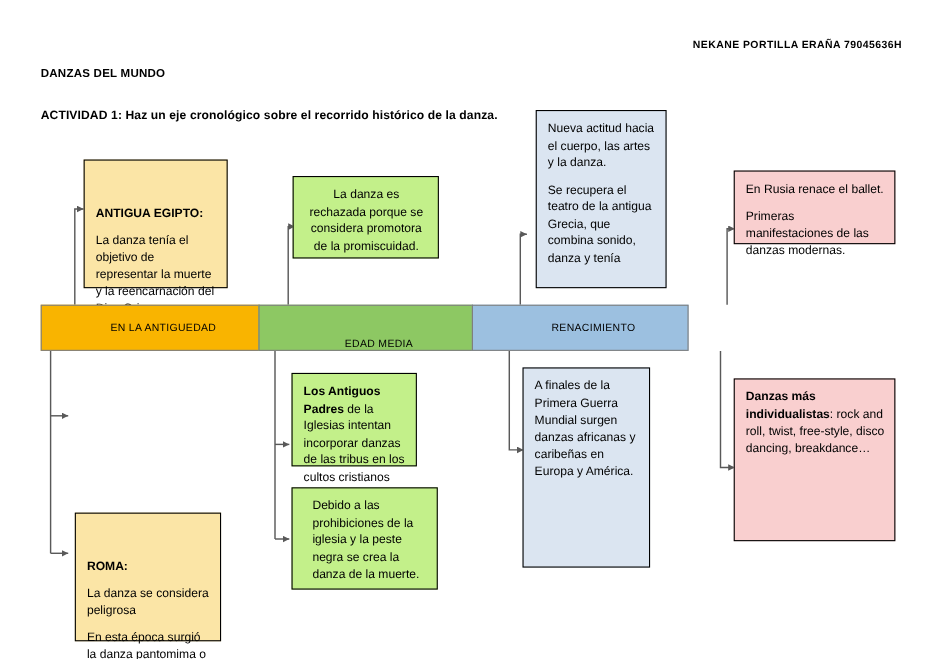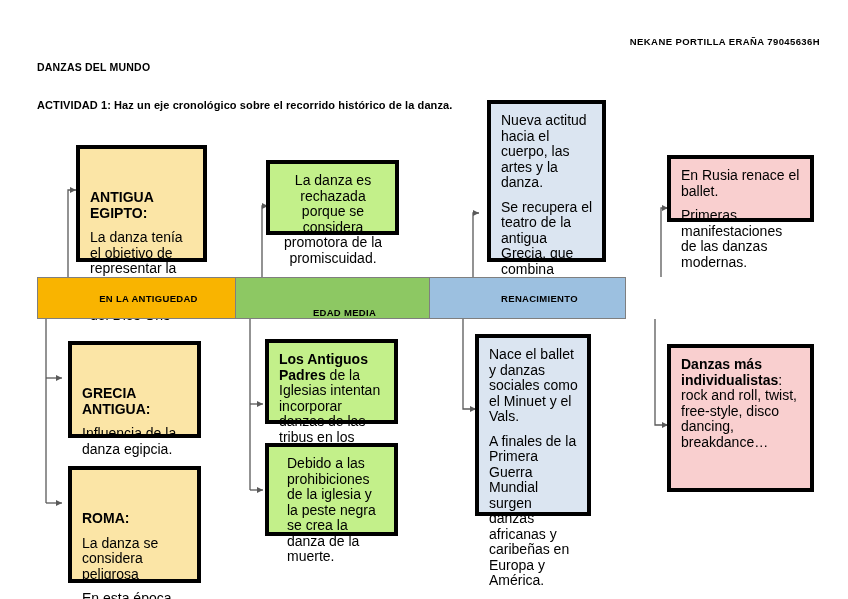--- a/index.html
+++ b/index.html
@@ -62,34 +62,34 @@
     z-index: 5;
   }
   .timeline-seg {
     box-sizing: border-box;
     border: 1px solid #7f7f7f;
     margin-left: -1px;
     display: flex;
     align-items: center;
     justify-content: center;
     font-size: 9.5px;
-    font-weight: bold;
+    font-weight: normal;
     letter-spacing: .3px;
     text-align: center;
     padding-left: 24px;
   }
   .timeline-seg:first-child { margin-left: 0; }
 
   
   .note {
     position: absolute;
     box-sizing: border-box;
-    border: 4px solid #000000;
+    border: 1px solid #000000;
     padding: 9px 9px 8px 10px;
-    font-size: 14px;
+    font-size: 11px;
     line-height: 15.5px;
     z-index: 4;
   }
   .note p {
     margin: 0 0 9px 0;
   }
   .note p:last-child { margin-bottom: 0; }
   .note .hd {
     font-weight: bold;
     margin-top: 32px;
@@ -163,50 +163,44 @@
     <p class="hd">ANTIGUA EGIPTO:</p>
     <p>La danza tenía el objetivo de representar la muerte y la reencarnación del Dios Oris</p>
   </div>
 
   <div class="note" style="left:266px;top:160px;width:133px;height:75px;background:#c3f08a;text-align:center;">
     <p>La danza es rechazada porque se considera promotora de la promiscuidad.</p>
   </div>
 
   <div class="note" style="left:487px;top:100px;width:119px;height:162px;background:#dbe5f1;">
     <p>Nueva actitud hacia el cuerpo, las artes y la danza.</p>
-    <p>Se recupera el teatro de la antigua Grecia, que combina sonido, danza y música</p>
+    <p>Se recupera el teatro de la antigua Grecia, que combina sonido, danza y tenía</p>
   </div>
 
   <div class="note" style="left:667px;top:155px;width:147px;height:67px;background:#f9cfcf;">
     <p>En Rusia renace el ballet.</p>
     <p>Primeras manifestaciones de las danzas modernas.</p>
   </div>
 
-  <div class="note" style="left:68px;top:341px;width:133px;height:97px;background:#fbe5a6;">
-    <p class="hd">GRECIA ANTIGUA:</p>
-    <p>Influencia de la danza egipcia.</p>
-    <p>La danza se utilizaba para celebrar orgías.</p>
-  </div>
 
   <div class="note" style="left:68px;top:466px;width:133px;height:117px;background:#fbe5a6;">
     <p class="hd">ROMA:</p>
     <p>La danza se considera peligrosa</p>
     <p>En esta época surgió la danza pantomima o mímica</p>
   </div>
 
-  <div class="note" style="left:265px;top:339px;width:133px;height:85px;background:#c3f08a;">
+  <div class="note" style="left:265px;top:339px;width:114px;height:85px;background:#c3f08a;">
     <p><span class="lead">Los Antiguos Padres</span><span> de la Iglesias intentan incorporar danzas de las tribus en los cultos cristianos</span></p>
   </div>
 
   <div class="note" style="left:265px;top:443px;width:133px;height:93px;background:#c3f08a;padding-left:18px;">
     <p>Debido a las prohibiciones de la iglesia y la peste negra se crea la danza de la muerte.</p>
   </div>
 
   <div class="note" style="left:475px;top:334px;width:116px;height:182px;background:#dbe5f1;">
-    <p>Nace el ballet y danzas sociales como el Minuet y el Vals.</p>
     <p>A finales de la Primera Guerra Mundial surgen danzas africanas y caribeñas en Europa y América.</p>
   </div>
 
   <div class="note" style="left:667px;top:344px;width:147px;height:148px;background:#f9cfcf;">
     <p><span class="lead">Danzas más individualistas</span><span>: rock and roll, twist, free-style, disco dancing, breakdance…</span></p>
   </div>
 
 </div>
 
 </body></html>

